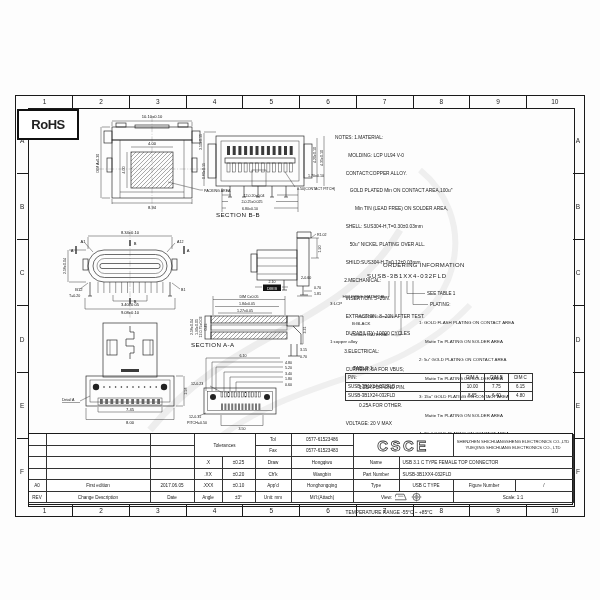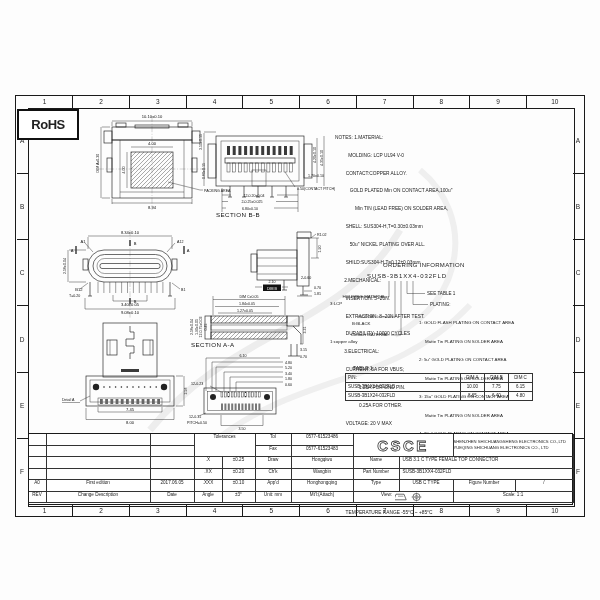--- a/index.html
+++ b/index.html
@@ -34,21 +34,21 @@
   table.t1tab td, table.t1tab th { border:0.8px solid #333; font-size:4.5px; font-weight:normal;
         height:8.2px; padding:0 2px; text-align:center; white-space:nowrap; }
   table.t1tab .pn { width:110px; text-align:left; }
   table.t1tab .dim { width:19px; }
   
   .tblock { left:27.5px; top:433px; width:545px; height:71.5px; display:grid;
             grid-template-columns:18px 104px 44px 28px 33px 36px 62px 46px 54px 62px 58px;
             grid-template-rows:repeat(6,1fr); border:0.9px solid #1a1a1a; box-sizing:border-box;
             background:#fff; }
   .tblock .c { border-right:0.7px solid #333; border-bottom:0.7px solid #333;
-               display:flex; align-items:flex-start; justify-content:center;
+               display:flex; align-items:center; justify-content:center;
                font-size:4.6px; overflow:hidden; white-space:nowrap; }
   .tblock .left { justify-content:flex-start; padding-left:3px; }
   .tblock .comp { flex-direction:column; font-size:4.2px; line-height:1.45; }
   svg text { font-family:"Liberation Sans", sans-serif; }
   .dwg { left:0; top:0; }
 </style>
 </head>
 <body>
 
 <div class="abs outer-border"></div>

